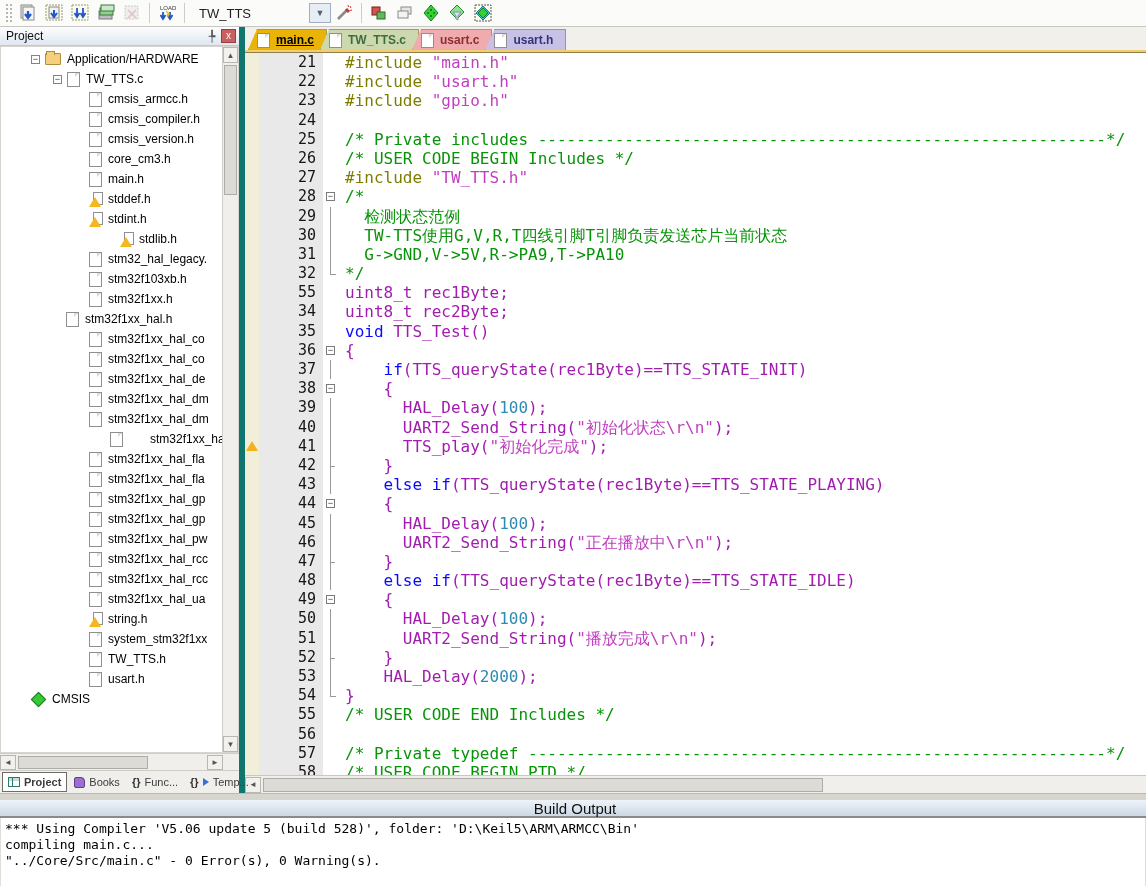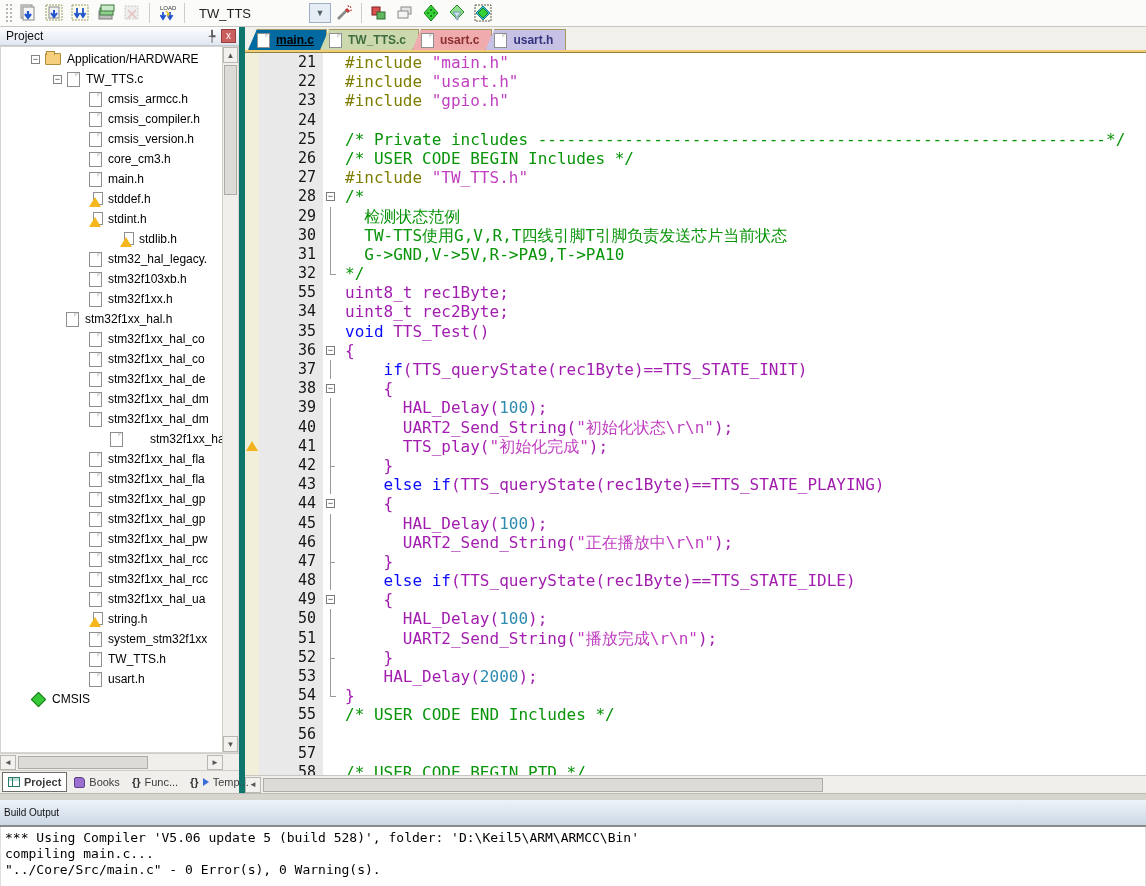--- a/index.html
+++ b/index.html
@@ -107,23 +107,23 @@
     font-family:"DejaVu Sans Mono", monospace; padding-left:5px; }
   .cp { color:#7d7d00; } .cs { color:#c03fc0; } .cc { color:#089408; }
   .ck { color:#0a0aff; } .cn { color:#2e8bb0; } .ct { color:#a21caf; }
   #ed-hscroll { height:18px; background:#f0efec; border-top:1px solid #c9c7c1;
     display:flex; align-items:center; }
   #ed-hscroll .sb-btn { width:16px; height:16px; }
   #ed-hthumb { height:14px; width:560px; background:#dddbd6; border:1px solid #aeaca6; margin-left:2px; }
 
   
   #splitter { height:7px; background:#d8d5cf; border-top:1px solid #bcbab4; }
-  #build-header { height:27px; background:linear-gradient(#eef3f9,#ccd8e6);
-    border-bottom:2px solid #8a8a8a; font-size:10px; color:#111;
-    display:flex; align-items:center; padding-left:4px; }
+  #build-header { height:18px; background:linear-gradient(#eef3f9,#ccd8e6);
+    border-bottom:2px solid #8a8a8a; font-size:15px; color:#111;
+    display:flex; align-items:center; padding-left:4px;justify-content:center; }
   #build-body { background:#fff; height:74px; padding:3px 4px;
     font-family:"DejaVu Sans Mono", monospace; font-size:13px; line-height:16px; color:#000;
     border:1px solid #e0ded8; border-top:none; white-space:pre; }
 
   
   .tbtn svg { width:20px; height:20px; }
 </style>
 </head>
 <body>
 
@@ -435,21 +435,21 @@
         <div class="btab">
           <span class="brace-glyph">{}</span>
           <span class="arrow-blue"></span>
           <span>Temp...</span>
         </div>
       </div>
   </div>
 
   <div id="editor">
     <div id="tabbar">
-        <div class="etab" style="background: #0369a1; color: rgb(0, 0, 0);">
+        <div class="etab" style="background: #eab308; color: rgb(0, 0, 0);">
           <span class="ficon"></span>
           <span style="text-decoration:underline;color:#000;">main.c</span>
         </div>
         <div class="etab" style="background: rgb(204, 217, 174); color: rgb(63, 109, 63);">
           <span class="ficon"></span>
           <span style="">TW_TTS.c</span>
         </div>
         <div class="etab" style="background: rgb(239, 171, 173); color: rgb(140, 47, 47);">
           <span class="ficon"></span>
           <span style="">usart.c</span>
@@ -687,20 +687,21 @@
           <div class="crow">
             <span class="mcell"></span>
             <span class="ncell">56</span>
             <span class="fcell"></span>
             <span class="ccell"></span>
           </div>
           <div class="crow">
             <span class="mcell"></span>
             <span class="ncell">57</span>
             <span class="fcell"></span>
+            <span class="ccell"><span class="cc">/* Private typedef ------------------------------------------------------------*/</span></span>
           </div>
           <div class="crow">
             <span class="mcell"></span>
             <span class="ncell">58</span>
             <span class="fcell"></span>
             <span class="ccell"><span class="cc">/* USER CODE BEGIN PTD */</span></span>
           </div>
         </div>
     </div>
     <div id="ed-hscroll">

